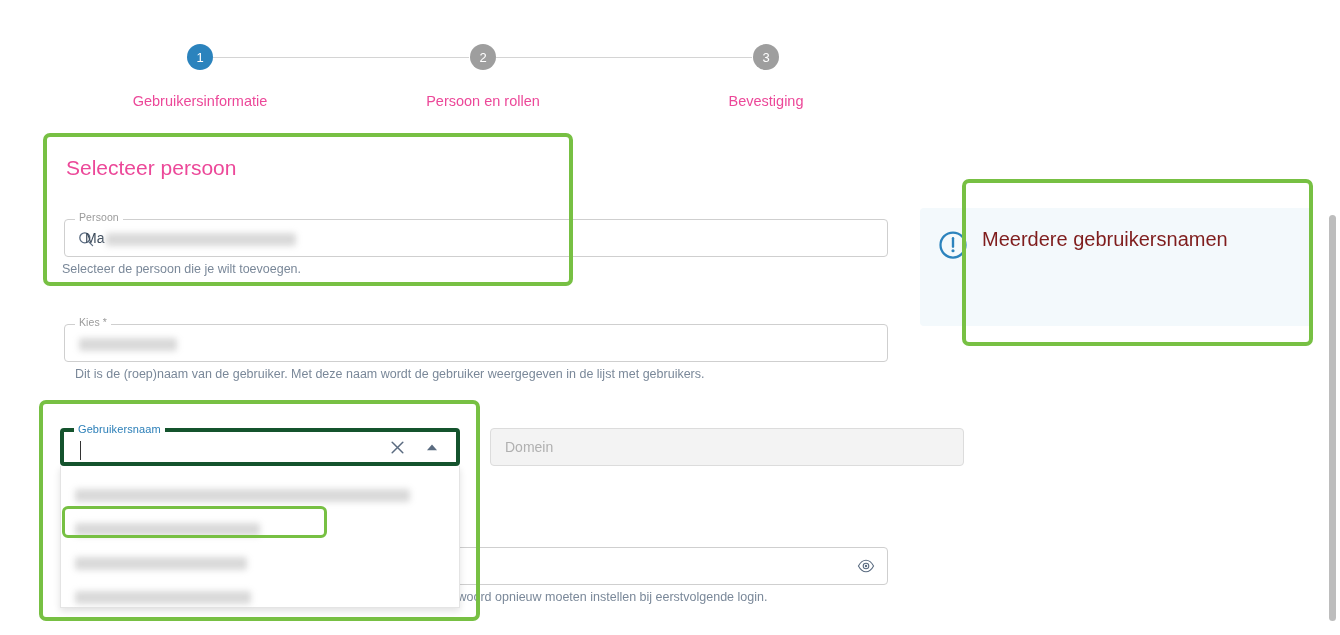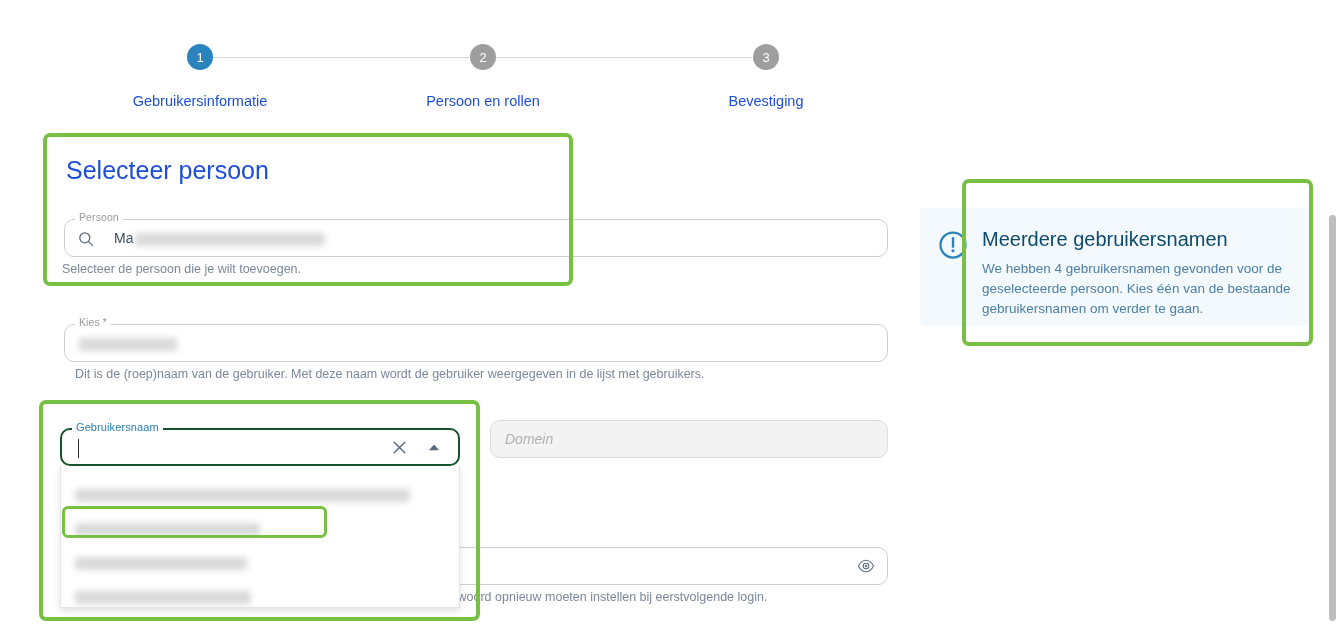--- a/index.html
+++ b/index.html
@@ -15,39 +15,39 @@
   
   .stepper { position:absolute; left:0; top:44px; width:1110px; height:80px; }
   .step { position:absolute; top:0; width:200px; text-align:center; }
   .step-circle {
     width:26px; height:26px; border-radius:50%;
     display:flex; align-items:center; justify-content:center;
     color:#ffffff; font-size:13px; line-height:1; margin:0 auto;
     font-family:"Liberation Sans", sans-serif;
   }
   .step-label {
-    margin-top:23px; font-size:14.5px; color:#1d4ed8; white-space:nowrap;
+    margin-top:23px; font-size:14.5px; color:#ec4899; white-space:nowrap;
   }
   .step-line {
     position:absolute; top:13px; height:1px; background:#d4d4d4;
   }
 
   
   .form { position:absolute; left:0; top:132px; width:910px; }
   .section-title {
     position:absolute; left:66px; top:24px;
-    font-size:25px; color:#1d4ed8; font-weight:400;
+    font-size:21px; color:#ec4899; font-weight:400;
   }
 
   .field {
     position:absolute;
-    border:1px solid #cfcfcf; border-radius:10px;
+    border:1px solid #cfcfcf; border-radius:4px;
     background:#ffffff; height:38px;
   }
-  .field.focused { border:2px solid #14532d;padding-left:36px; }
+  .field.focused { border:4px solid #14532d;padding-left:36px; }
   .field.disabled { background:#f3f3f3; border-color:#dcdcdc; }
   .field-legend {
     position:absolute; top:-8px; left:10px; padding:0 4px;
     background:#ffffff; font-size:10.5px; color:#9b9b9b;
     line-height:1; letter-spacing:.1px;
   }
   .field.focused .field-legend { color:#2b7fb8; font-size:11px; }
   .field-value {
     position:absolute; left:14px; top:50%; transform:translateY(-50%);
     font-size:14px; color:#3b4a5a;
@@ -77,21 +77,21 @@
     border-top:none;
     box-shadow:0 3px 7px rgba(0,0,0,.12);
   }
   .dd-item { position:relative; height:34px; display:flex; align-items:center; padding-left:14px; }
 
   
   .info-panel {
     position:absolute; background:#f3f9fc; border-radius:4px;
     display:flex;
   }
-  .info-title { font-size:20px; color:#0c4a6e; font-weight:400; }
+  .info-title { font-size:20px; color:#7f1d1d; font-weight:400; }
   .info-body { font-size:13.5px; color:#4a7fa5; line-height:20px; margin-top:8px; }
 
   
   .hl {
     position:absolute; border:4px solid #77c043; border-radius:7px;
     pointer-events:none;
   }
   .hl.thin { border-width:3px; border-radius:6px; }
 
   
@@ -137,35 +137,35 @@
     <div class="section-title">Selecteer persoon</div>
 
     <div class="field" style="left:64px; top:87px; width:824px;">
       <span class="field-legend">Persoon</span>
       <span class="search-icon">
         <svg width="16" height="16" viewBox="0 0 16 16">
           <circle cx="6.8" cy="6.8" r="5" fill="none" stroke="#5a6b80" stroke-width="1.3"></circle>
           <line x1="10.6" y1="10.6" x2="14.6" y2="14.6" stroke="#5a6b80" stroke-width="1.3" stroke-linecap="round"></line>
         </svg>
       </span>
-      <span class="field-value" style="left:49px;">
+      <span class="field-value" style="left:20px;">
         <span>Ma</span><span class="blur-text" style="width:190px; margin-left:2px;">rtin Lieben 1869/860</span>
       </span>
     </div>
     <div class="helper" style="left:62px; top:130px;">Selecteer de persoon die je wilt toevoegen.</div>
 
     <div class="field" style="left:64px; top:192px; width:824px;">
       <span class="field-legend">Kies *</span>
       <span class="field-value">
         <span class="blur-text" style="width:98px;">Martin Lieben</span>
       </span>
     </div>
     <div class="helper" style="left:75px; top:235px;">Dit is de (roep)naam van de gebruiker. Met deze naam wordt de gebruiker weergegeven in de lijst met gebruikers.</div>
 
-    <div class="field disabled" style="left:490px; top:288px; width:398px;font-style:italic;">
+    <div class="field disabled" style="left:490px; top:296px; width:474px;">
       <span class="field-value placeholder">Domein</span>
     </div>
 
     <div class="field" style="left:64px; top:415px; width:824px;">
       <span class="adorn" style="right:12px;">
         <svg width="18" height="18" viewBox="0 0 20 20">
           <path d="M1.6 10 C4 5.5 7 3.6 10 3.6 C13 3.6 16 5.5 18.4 10 C16 14.5 13 16.4 10 16.4 C7 16.4 4 14.5 1.6 10 Z" fill="none" stroke="#5a6b80" stroke-width="1.2"></path>
           <circle cx="10" cy="10" r="3.1" fill="none" stroke="#5a6b80" stroke-width="1.2"></circle>
           <circle cx="10" cy="10" r="1.3" fill="#5a6b80"></circle>
         </svg>
@@ -208,21 +208,20 @@
   <div class="info-panel" style="left:920px; top:208px; width:392px; height:118px; padding:20px 18px 18px 18px;">
     <div style="flex:0 0 34px; margin-top:2px;">
       <svg width="30" height="30" viewBox="0 0 24 24">
         <circle cx="12" cy="12" r="10" fill="none" stroke="#2b83bd" stroke-width="1.8"></circle>
         <line x1="12" y1="6.6" x2="12" y2="13.3" stroke="#2b83bd" stroke-width="1.9" stroke-linecap="round"></line>
         <circle cx="12" cy="16.6" r="1.25" fill="#2b83bd"></circle>
       </svg>
     </div>
     <div style="flex:1 1 auto; padding-left:10px;">
       <div class="info-title">Meerdere gebruikersnamen</div>
-      <div class="info-body">We hebben 4 gebruikersnamen gevonden voor de geselecteerde persoon. Kies één van de bestaande gebruikersnamen om verder te gaan.</div>
     </div>
   </div>
 
   <div class="hl" style="left:43px; top:133px; width:530px; height:153px;"></div>
 
   <div class="hl" style="left:39px; top:400px; width:441px; height:221px;"></div>
 
   <div class="hl thin" style="left:62px; top:506px; width:265px; height:32px; z-index:7;"></div>
 
   <div class="hl" style="left:962px; top:179px; width:351px; height:167px;"></div>

